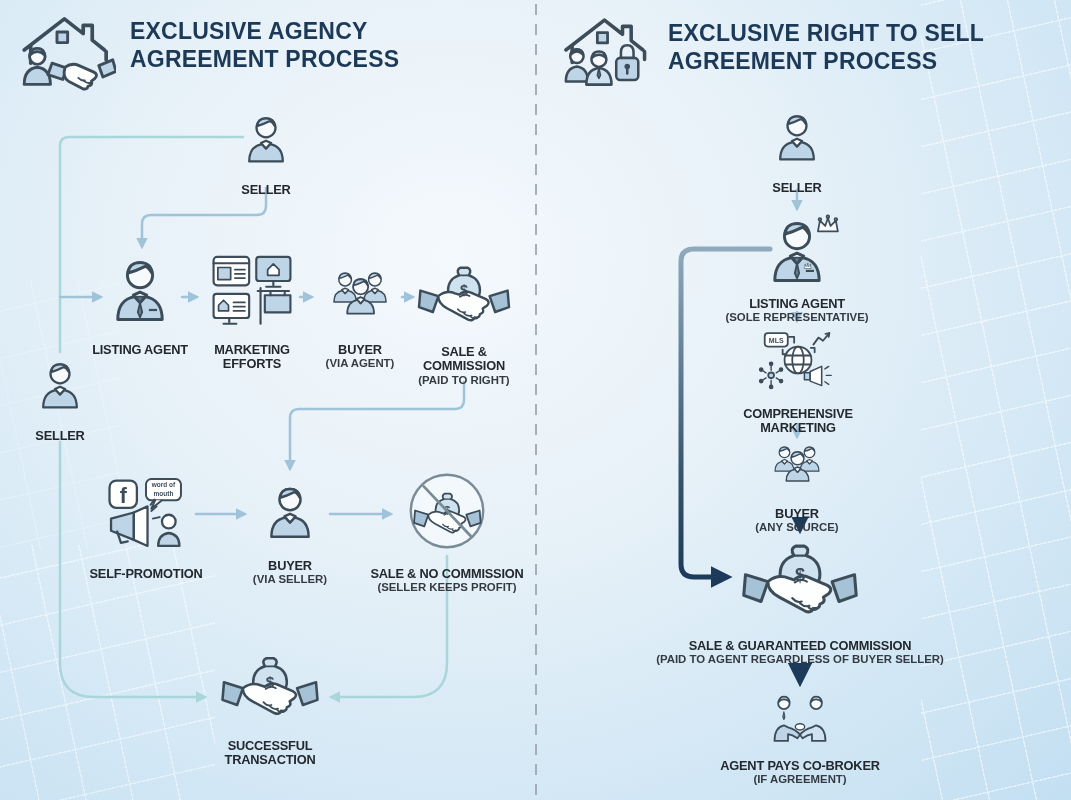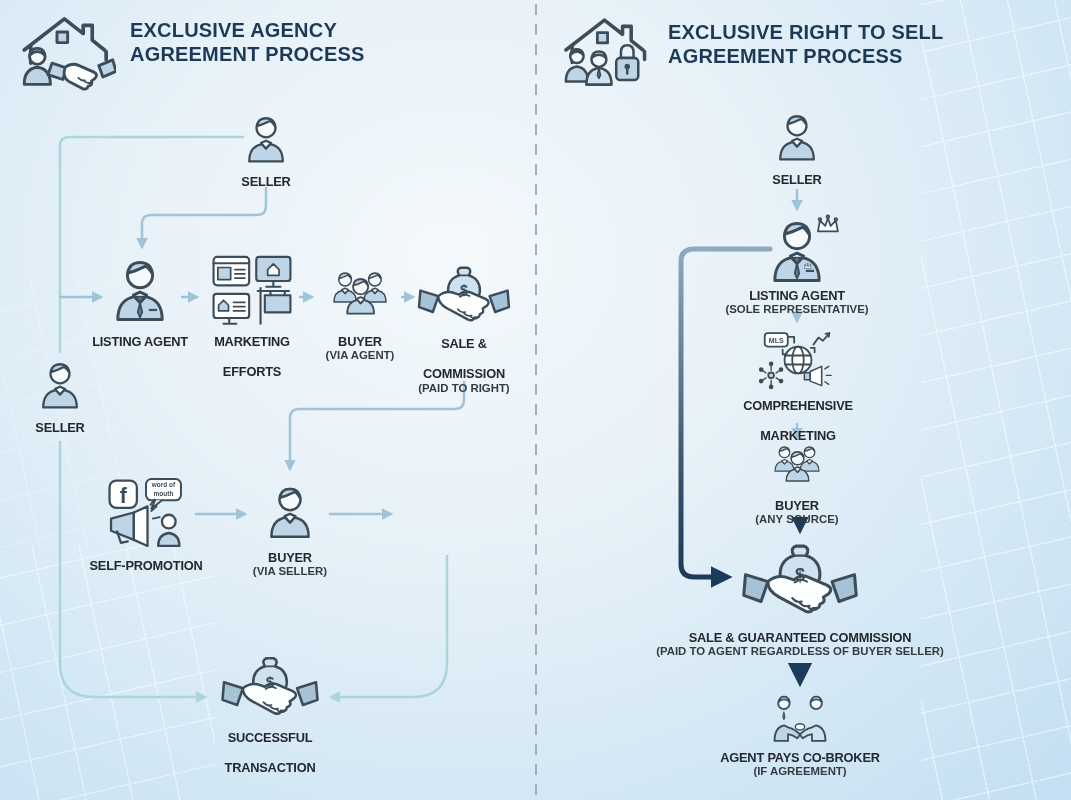--- a/index.html
+++ b/index.html
@@ -6,25 +6,25 @@
   #canvas{position:relative;width:1071px;height:800px;overflow:hidden;
     font-family:"Liberation Sans",sans-serif;
     background:radial-gradient(ellipse at 42% 32%, #f4f9fc 0%, #e7f1f8 38%, #d4e8f5 70%, #c3dff2 100%);}
   .gridwrap{position:absolute;overflow:hidden;pointer-events:none;z-index:0;}
   .grid{position:absolute;left:-60px;top:-60px;right:-60px;bottom:-60px;
     background:
       repeating-linear-gradient(84deg, rgba(255,255,255,.85) 0 1.4px, rgba(255,255,255,0) 1.4px 46px),
       repeating-linear-gradient(-7deg, rgba(255,255,255,.85) 0 1.4px, rgba(255,255,255,0) 1.4px 46px);
     transform:rotate(-6deg);}
   .node{position:absolute;display:flex;flex-direction:column;align-items:center;text-align:center;z-index:2;}
-  .lbl{font-weight:700;font-size:12.8px;letter-spacing:-0.2px;line-height:1.12;color:#23282e;margin-top:7px;white-space:nowrap;}
-  .lbl.tight{margin-top:16px;}
+  .lbl{font-weight:700;font-size:12.8px;letter-spacing:-0.2px;line-height:1.12;color:#23282e;margin-top:15px;white-space:nowrap;}
+  .lbl.tight{margin-top:0;}
   .sub{font-weight:700;font-size:11.4px;line-height:1.18;color:#343a41;white-space:nowrap;}
   .hdr{position:absolute;display:flex;align-items:flex-start;gap:14px;z-index:2;}
-  .hdr .titles{margin-top:10px;font-weight:700;font-size:20px;letter-spacing:.2px;line-height:1.2;color:#1c3a57;}
+  .hdr .titles{margin-top:10px;font-weight:700;font-size:23px;letter-spacing:.2px;line-height:1.2;color:#1c3a57;}
   svg{display:block;}
   #wires{position:absolute;left:0;top:0;z-index:1;}
 </style>
 </head>
 <body>
 
 <div id="canvas">
 
   <div class="gridwrap" style="right:0;top:0;width:150px;height:800px;opacity:.55">
       <div class="grid"></div>
@@ -241,20 +241,30 @@
   </div>
 
   <div class="node" style="left:246px;top:480px;width:88px">
     <svg width="62" height="64" viewBox="0 0 100 100">
         <use href="#p-man"></use>
       </svg>
     <div class="lbl">BUYER</div>
     <div class="sub">(VIA SELLER)</div>
   </div>
 
+  <div class="node" style="left:374px;top:470px;width:146px">
+    <svg width="82" height="82" viewBox="0 0 120 120">
+      <circle cx="60" cy="60" r="53" fill="rgba(255,255,255,0.45)" stroke="#7a8b98" stroke-width="3.5"></circle>
+      <use href="#hs-bag" transform="translate(11,24) scale(0.75)"></use>
+      <text x="60.5" y="64" text-anchor="middle" font-size="16" font-weight="bold" fill="#3c4c59">$</text>
+      <line x1="26" y1="24" x2="95" y2="97" stroke="#7a8b98" stroke-width="4" stroke-linecap="round"></line>
+    </svg>
+    <div class="lbl">SALE &amp; NO COMMISSION</div>
+    <div class="sub">(SELLER KEEPS PROFIT)</div>
+  </div>
 
   <div class="node" style="left:210px;top:648px;width:120px">
     <svg width="98" height="76" viewBox="0 0 132 104">
       <use href="#hs-bag"></use>
       <text x="66" y="54" text-anchor="middle" font-size="21" font-weight="bold" fill="#3c4c59">$</text>
     </svg>
     <div class="lbl">SUCCESSFUL</div>
     <div class="lbl tight">TRANSACTION</div>
   </div>
 

